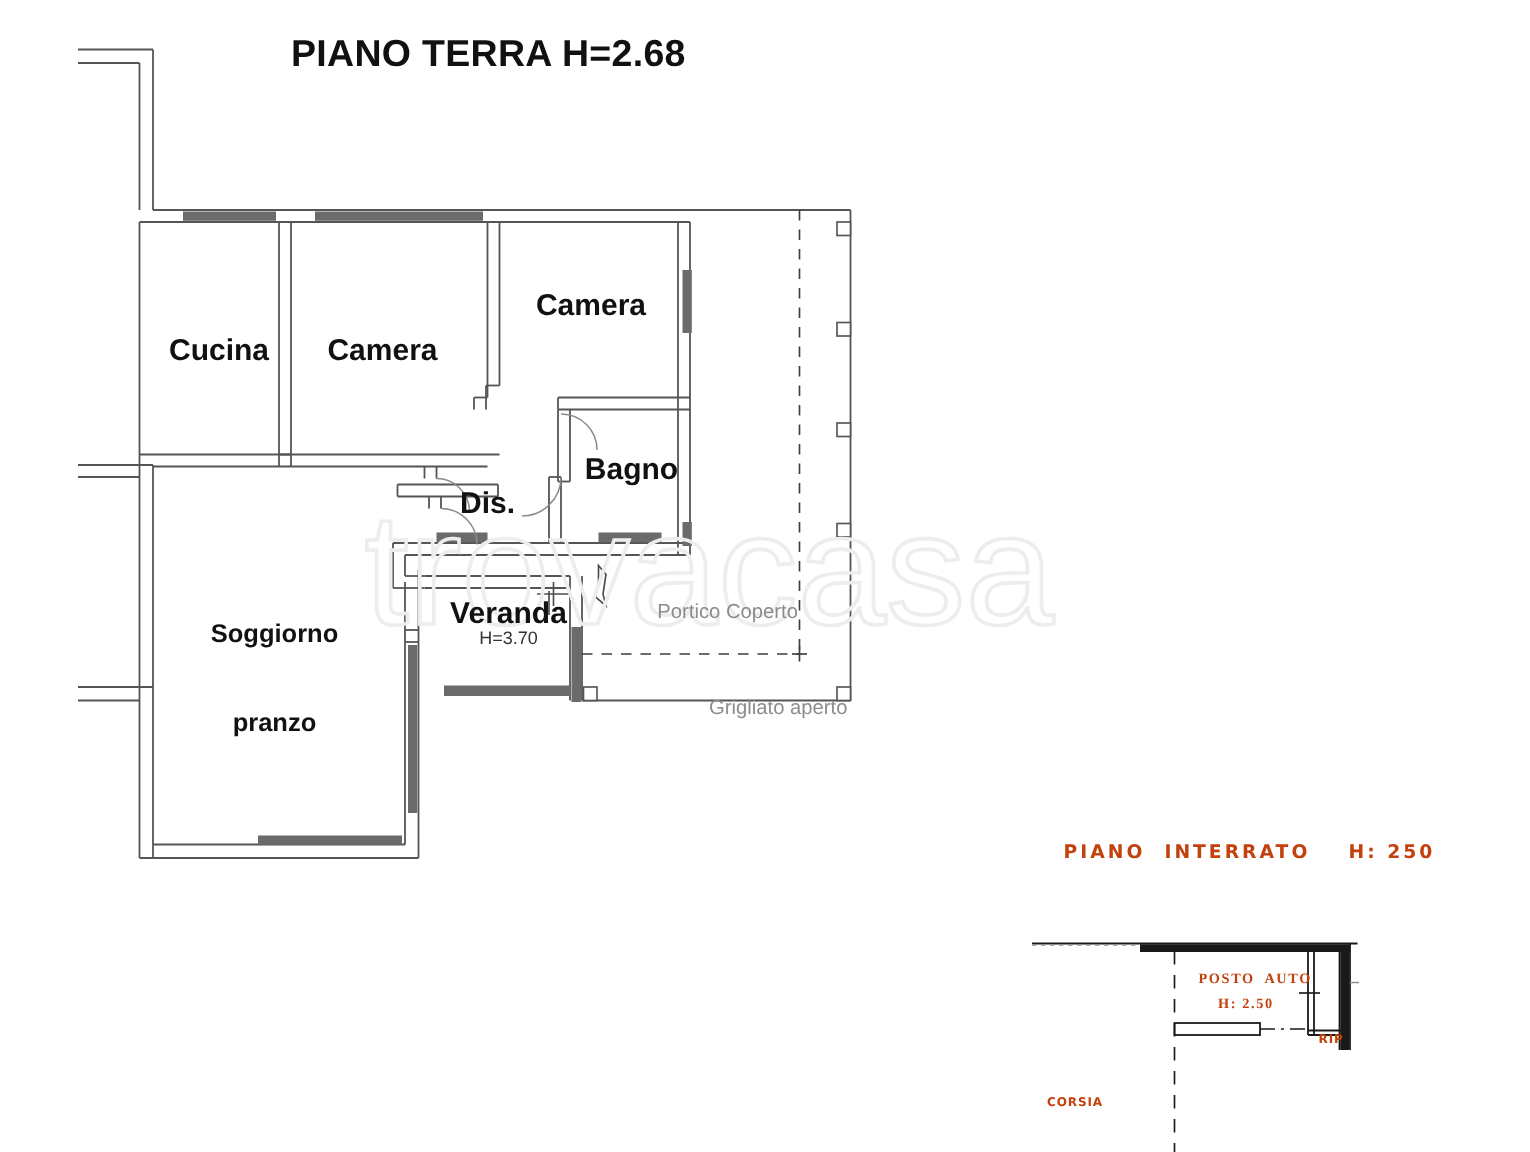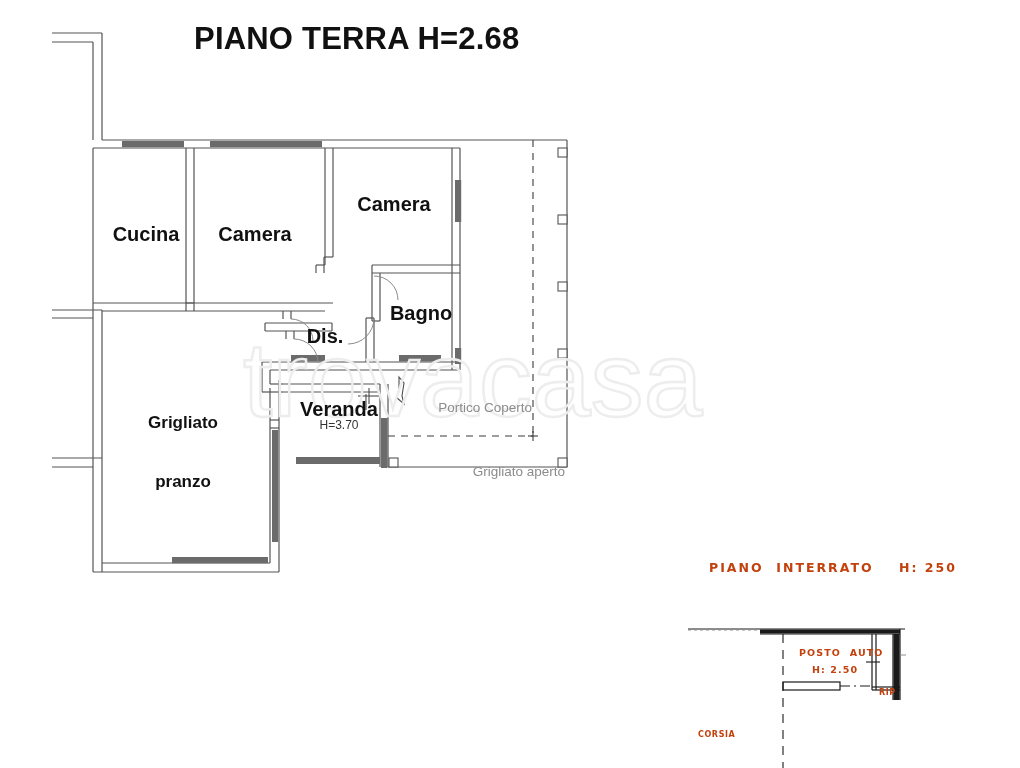--- a/index.html
+++ b/index.html
@@ -35,21 +35,21 @@
 
   
   .lbl {
     position: absolute;
     white-space: pre;
     line-height: 1.12;
     font-family: "Liberation Sans", sans-serif;
   }
 
   .title-text {
-    font-size: 31px;
+    font-size: 25px;
     font-weight: 700;
     letter-spacing: 0.2px;
     color: #111111;
   }
 
   .room-label {
     font-size: 20px;
     font-weight: 700;
     color: #111111;
     text-align: center;
@@ -77,20 +77,21 @@
   .hand {
     font-family: "DejaVu Sans", sans-serif;
     font-size: 11px;
     font-weight: 700;
     letter-spacing: 1.3px;
     color: #c2410c;
   }
   .hand.small {
     font-size: 9.5px;
     letter-spacing: 1.1px;
+    font-family: Liberation Serif, serif;
   }
   .hand.tiny {
     font-size: 8px;
     letter-spacing: 0.6px;
   }
   .hand.head {
     font-size: 12.5px;
     letter-spacing: 2px;
   }
 
@@ -305,21 +306,21 @@
   <div class="lbl room-label" style="left:98px; top:223px; width:96px;">Cucina</div>
 
   <div class="lbl room-label" style="left:202px; top:223px; width:106px;">Camera</div>
 
   <div class="lbl room-label" style="left:341px; top:193px; width:106px;">Camera</div>
 
   <div class="lbl room-label" style="left:373px; top:302px; width:96px;">Bagno</div>
 
   <div class="lbl room-label" style="left:291px; top:325px; width:68px;">Dis.</div>
 
-  <div class="lbl room-label big" style="left:113px; top:413px; width:140px;">Grigliato</div>
+  <div class="lbl room-label big" style="left:113px; top:413px; width:140px;">Soggiorno</div>
 
   <div class="lbl room-label big" style="left:113px; top:437px; width:140px;margin-top:35px;">pranzo</div>
 
   <div class="lbl room-label" style="left:283px; top:398px; width:112px;">Veranda</div>
 
   <div class="lbl sub-label" style="left:283px; top:419px; width:112px;">H=3.70</div>
 
   <div class="lbl faint-label" style="left:408px; top:400px; width:124px;">Portico Coperto</div>
 
   <div class="lbl faint-label" style="left:437px; top:464px; width:128px;">Grigliato aperto</div>

